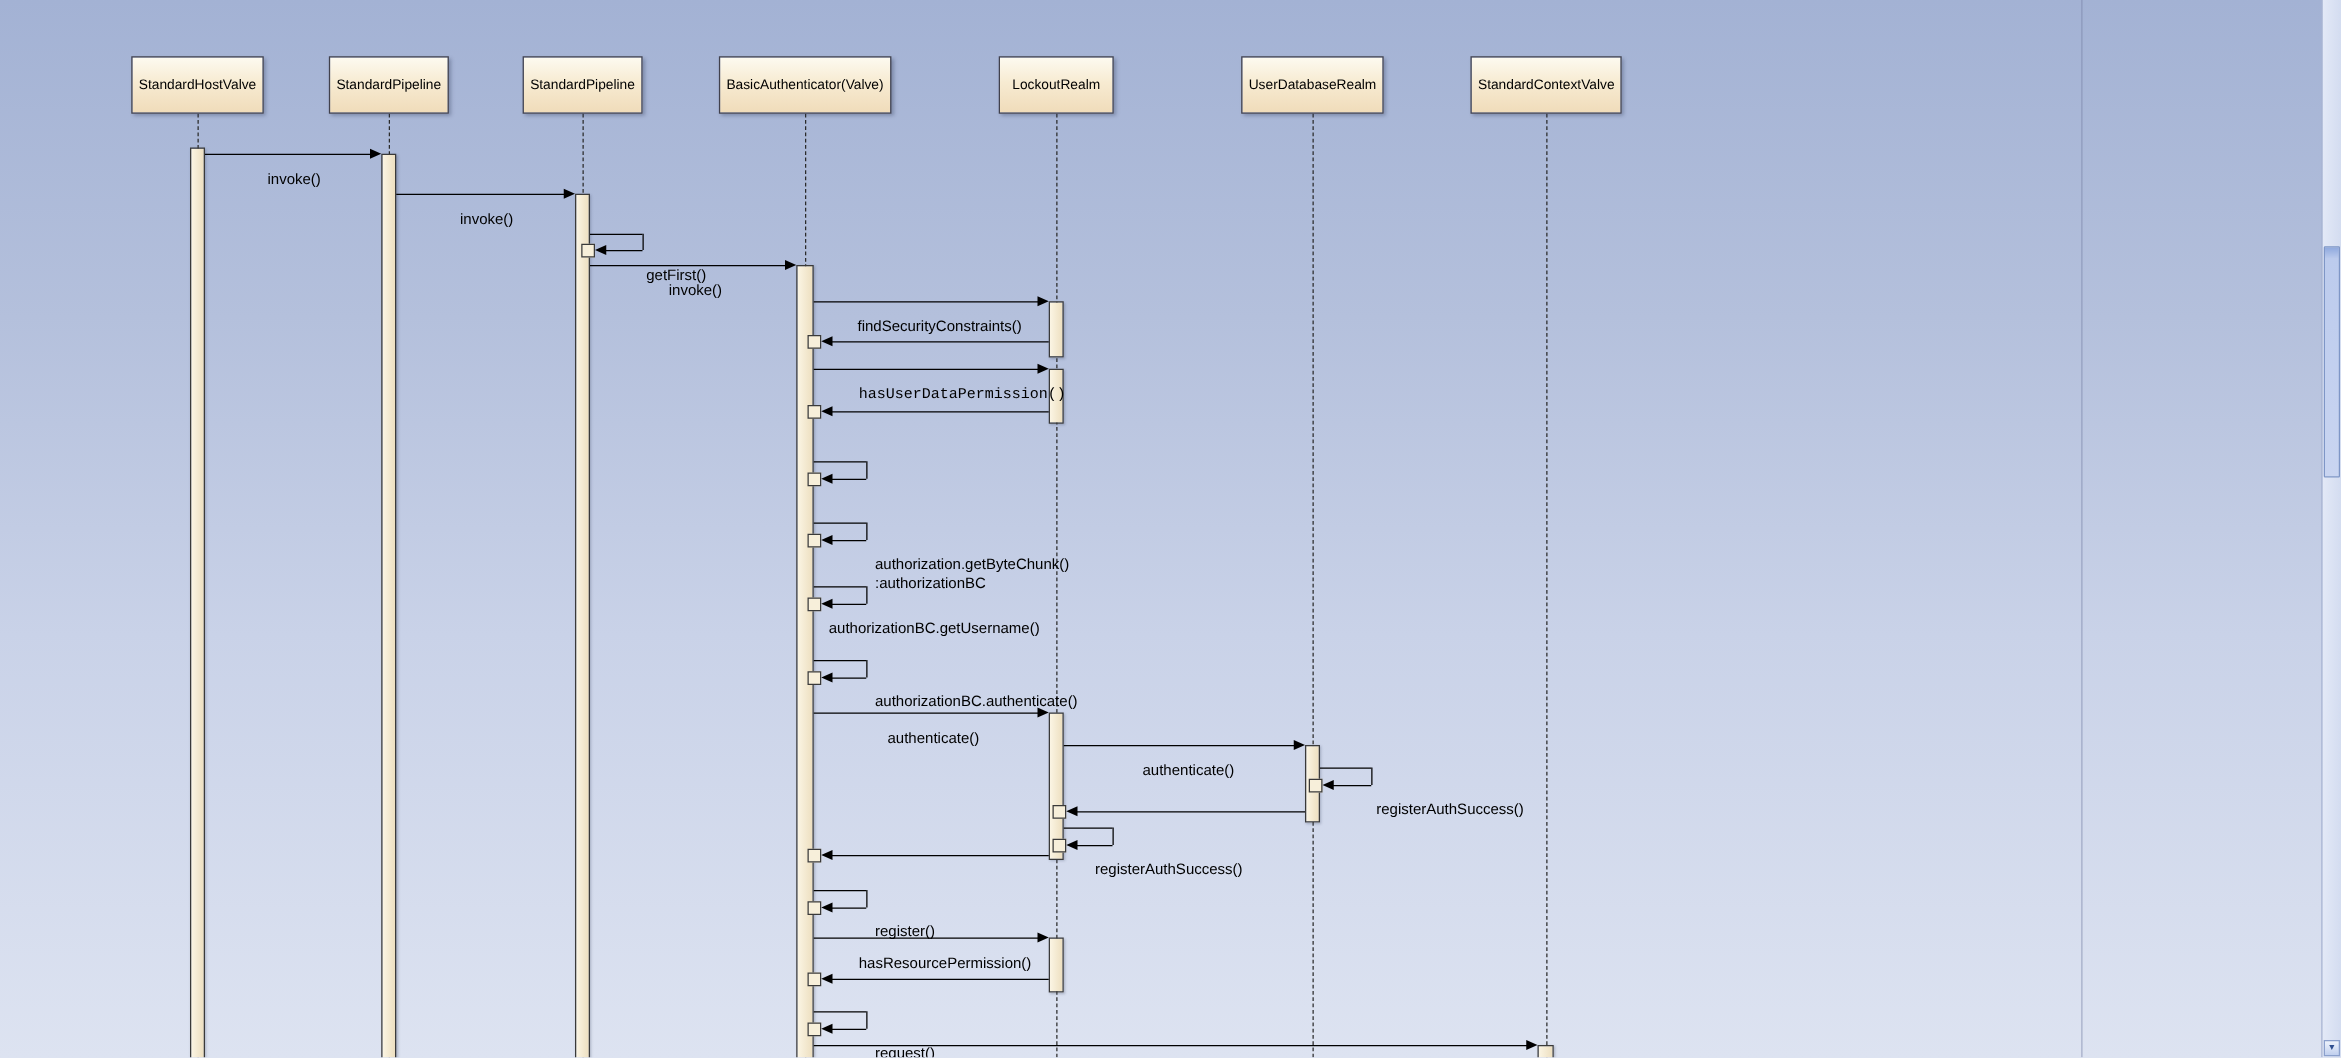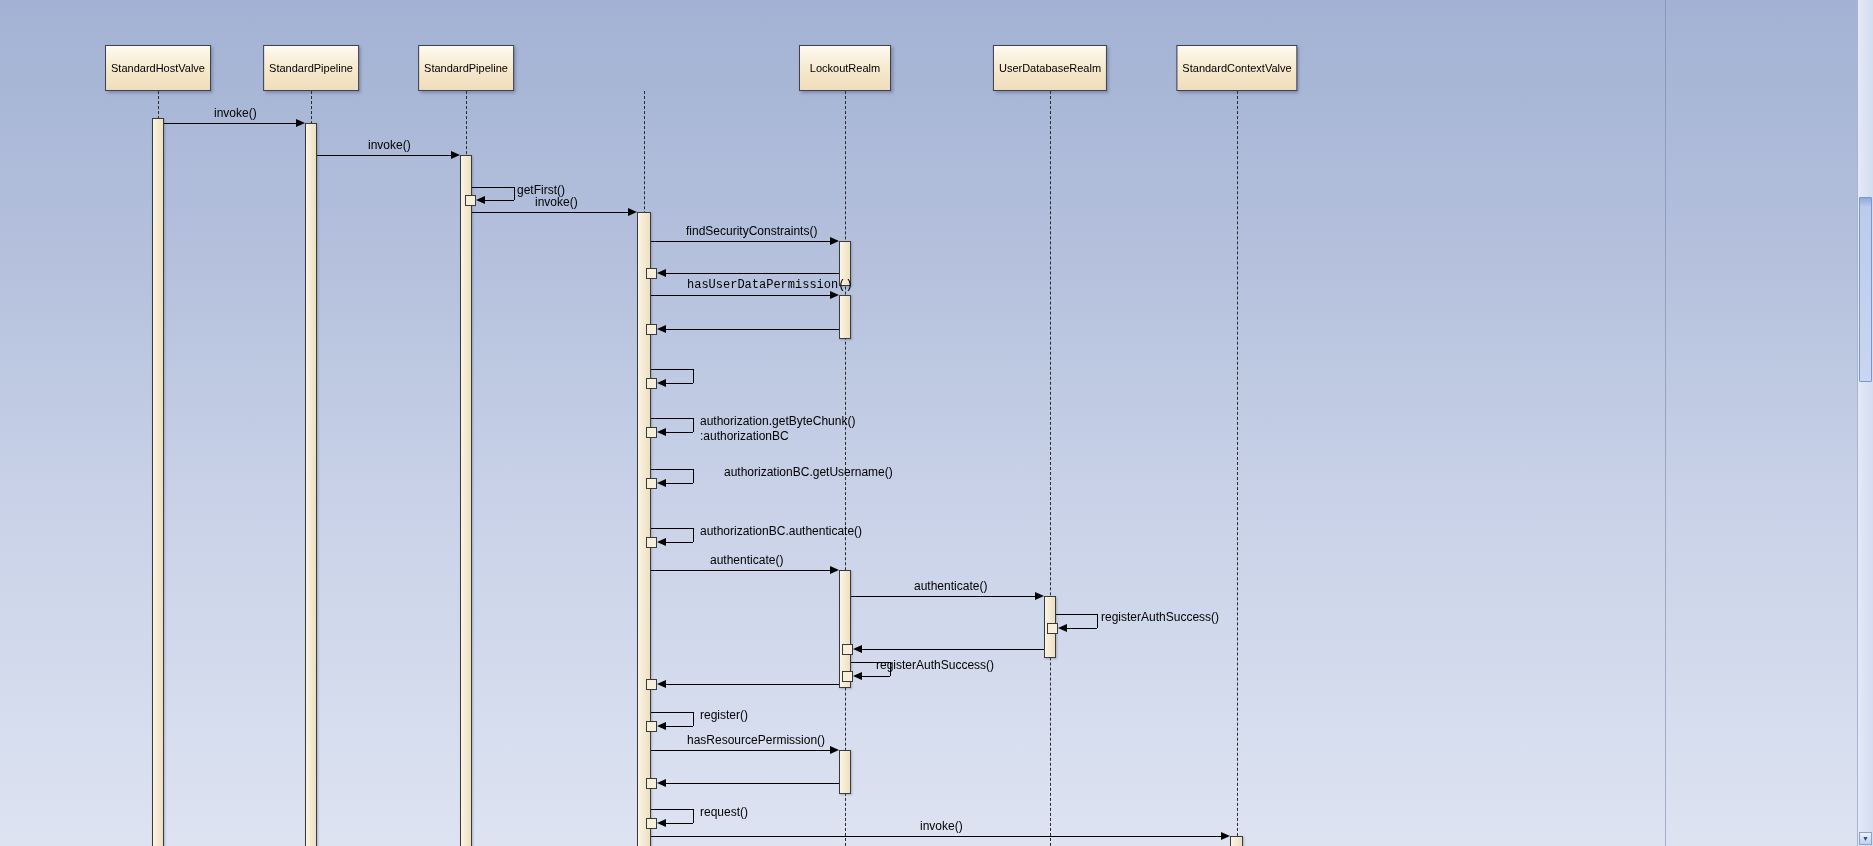--- a/index.html
+++ b/index.html
@@ -40,21 +40,21 @@
     border-top:4px solid transparent; border-bottom:4px solid transparent;
     border-left:9px solid #000;
   }
   .arrow-l {
     position:absolute; width:0; height:0; z-index:4;
     border-top:4px solid transparent; border-bottom:4px solid transparent;
     border-right:9px solid #000;
   }
   .msg-label {
     position:absolute; font-size:12px; line-height:1.25; color:#000;
-    white-space:pre-line; z-index:5;
+    white-space:pre-line; z-index:5;margin-top:30px;
   }
 
   .page-line {
     position:absolute; top:0; bottom:0; left:1665px; width:1px;
     background:rgba(118,130,166,0.55); z-index:1;
   }
 
   #vscroll {
     position:absolute; top:0; right:0; width:16px; height:846px;
     background:linear-gradient(90deg,#e3e9f7,#d3dcf0);
@@ -85,20 +85,21 @@
       <span>▼</span>
     </div>
   </div>
 <div class="lifeline" style="left: 158px;"></div>
     <div class="lifeline-box" style="left: 158px; min-width: 90px;">StandardHostValve</div>
     <div class="lifeline" style="left: 311px;"></div>
     <div class="lifeline-box" style="left: 311px; min-width: 91px;">StandardPipeline</div>
     <div class="lifeline" style="left: 466px;"></div>
     <div class="lifeline-box" style="left: 466px; min-width: 91px;">StandardPipeline</div>
     <div class="lifeline" style="left: 644px;"></div>
+    <div class="lifeline-box" style="left: 644px; min-width: 127px;">BasicAuthenticator(Valve)</div>
     <div class="lifeline" style="left: 845px;"></div>
     <div class="lifeline-box" style="left: 845px; min-width: 92px;">LockoutRealm</div>
     <div class="lifeline" style="left: 1050px;"></div>
     <div class="lifeline-box" style="left: 1050px; min-width: 98px;">UserDatabaseRealm</div>
     <div class="lifeline" style="left: 1237px;"></div>
     <div class="lifeline-box" style="left: 1237px; min-width: 111px;">StandardContextValve</div>
     <div class="activation" style="left: 152px; top: 118px; width: 12px; height: 730px;"></div>
     <div class="activation" style="left: 305px; top: 123px; width: 12px; height: 725px;"></div>
     <div class="activation" style="left: 460px; top: 155px; width: 12px; height: 693px;"></div>
     <div class="activation" style="left: 637px; top: 212px; width: 14px; height: 636px;"></div>
@@ -153,21 +154,21 @@
     <div class="msg-line" style="left: 651px; top: 418px; width: 42px;"></div>
     <div class="msg-vline" style="left: 693px; top: 418px; height: 14px;"></div>
     <div class="msg-line" style="left: 665px; top: 432px; width: 28px;"></div>
     <div class="arrow-l" style="left: 657px; top: 428px;"></div>
     <div class="msg-label" style="left: 700px; top: 414px;">authorization.getByteChunk()
 :authorizationBC</div>
     <div class="msg-line" style="left: 651px; top: 469px; width: 42px;"></div>
     <div class="msg-vline" style="left: 693px; top: 469px; height: 14px;"></div>
     <div class="msg-line" style="left: 665px; top: 483px; width: 28px;"></div>
     <div class="arrow-l" style="left: 657px; top: 479px;"></div>
-    <div class="msg-label" style="left: 724px; top: 465px;">authorizationBC.getUsername()</div>
+    <div class="msg-label" style="left: 663px; top: 465px;">authorizationBC.getUsername()</div>
     <div class="msg-line" style="left: 651px; top: 528px; width: 42px;"></div>
     <div class="msg-vline" style="left: 693px; top: 528px; height: 14px;"></div>
     <div class="msg-line" style="left: 665px; top: 542px; width: 28px;"></div>
     <div class="arrow-l" style="left: 657px; top: 538px;"></div>
     <div class="msg-label" style="left: 700px; top: 524px;">authorizationBC.authenticate()</div>
     <div class="msg-line" style="left: 651px; top: 570px; width: 180px;"></div>
     <div class="arrow-r" style="left: 830px; top: 566px;"></div>
     <div class="msg-label" style="left: 710px; top: 553px;">authenticate()</div>
     <div class="msg-line" style="left: 851px; top: 596px; width: 185px;"></div>
     <div class="arrow-r" style="left: 1035px; top: 592px;"></div>

